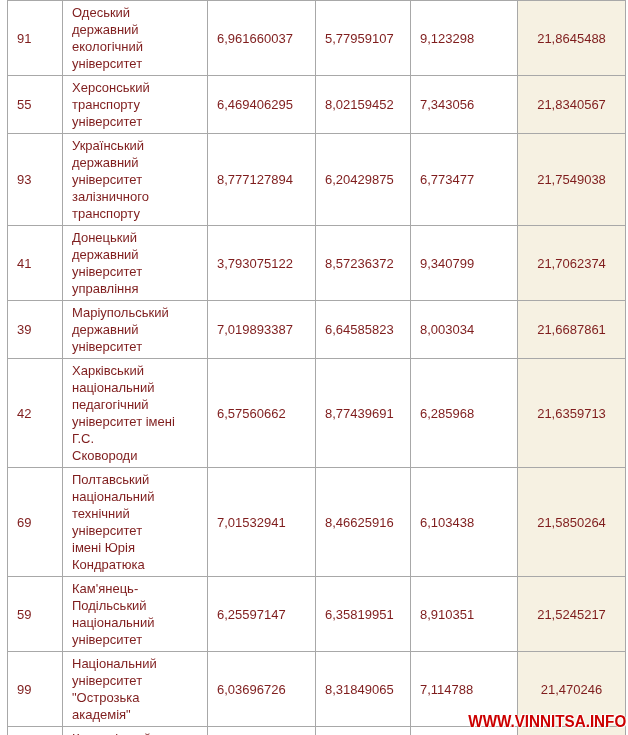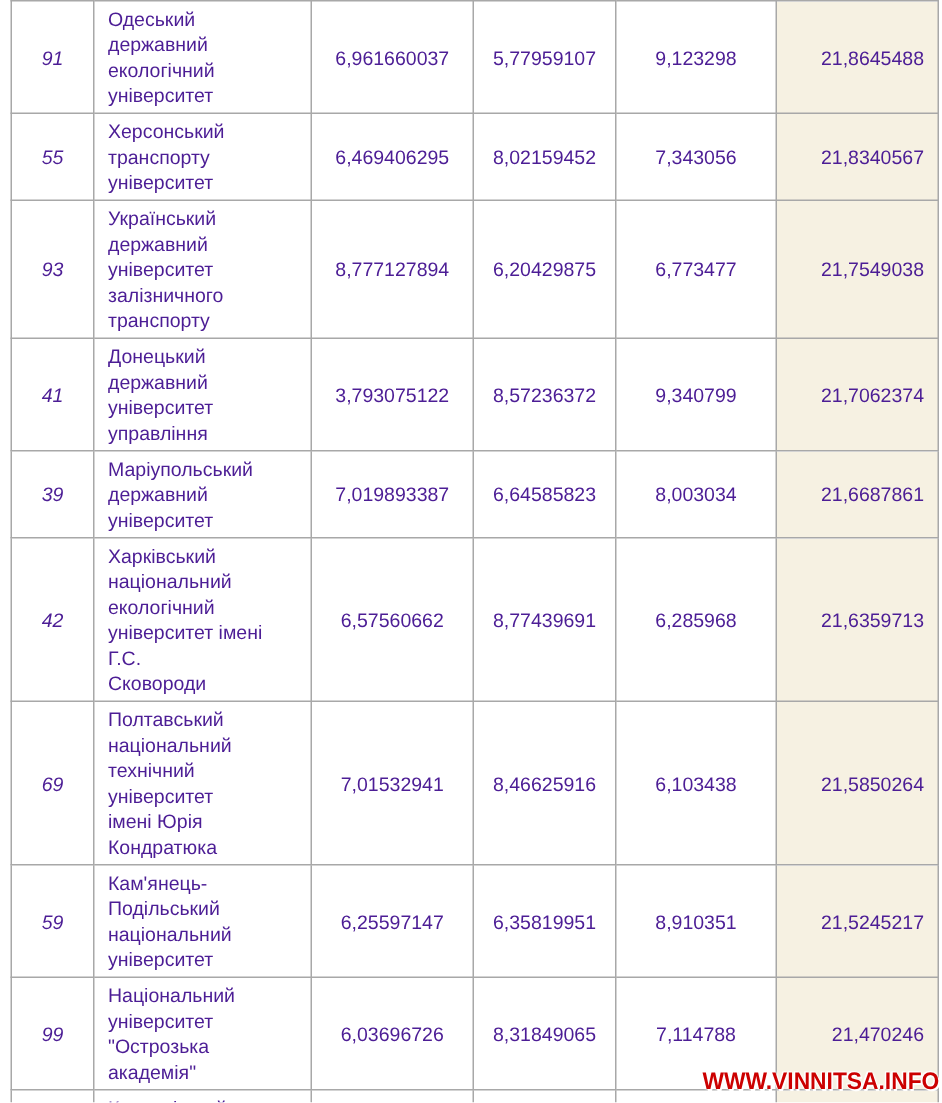--- a/index.html
+++ b/index.html
@@ -20,30 +20,30 @@
     left: 7px;
     top: 0;
     width: 618px;
     border-collapse: collapse;
     table-layout: fixed;
   }
   table.rankings td {
     border: 1px solid #a8a8a8;
     font-size: 13px;
     line-height: 17px;
-    color: #4c1d95;
+    color: #7f1d1d;
     padding: 3px 9px;
     vertical-align: middle;
     background: #ffffff;
     overflow: hidden;
   }
-  td.rank-cell   { text-align: center; font-style: italic; }
+  td.rank-cell   { text-align: left; }
   td.name-cell   { text-align: left; white-space: pre-line; }
-  td.score-cell  { text-align: center; }
-  td.total-cell  { text-align: right; background: #f6f1e2 !important; }
+  td.score-cell  { text-align: left; }
+  td.total-cell  { text-align: center; background: #f6f1e2 !important; }
   .col-rank  { width: 55px; }
   .col-name  { width: 145px; }
   .col-s1    { width: 108px; }
   .col-s2    { width: 95px; }
   .col-s3    { width: 107px; }
   .col-total { width: 108px; }
   .watermark {
     position: absolute;
     right: 2px;
     bottom: 4px;
@@ -122,21 +122,21 @@
 університет</td>
     <td class="score-cell">7,019893387</td>
     <td class="score-cell">6,64585823</td>
     <td class="score-cell">8,003034</td>
     <td class="total-cell">21,6687861</td>
   </tr>
         <tr>
     <td class="rank-cell">42</td>
     <td class="name-cell">Харківський
 національний
-екологічний
+педагогічний
 університет імені Г.С.
 Сковороди</td>
     <td class="score-cell">6,57560662</td>
     <td class="score-cell">8,77439691</td>
     <td class="score-cell">6,285968</td>
     <td class="total-cell">21,6359713</td>
   </tr>
         <tr>
     <td class="rank-cell">69</td>
     <td class="name-cell">Полтавський

